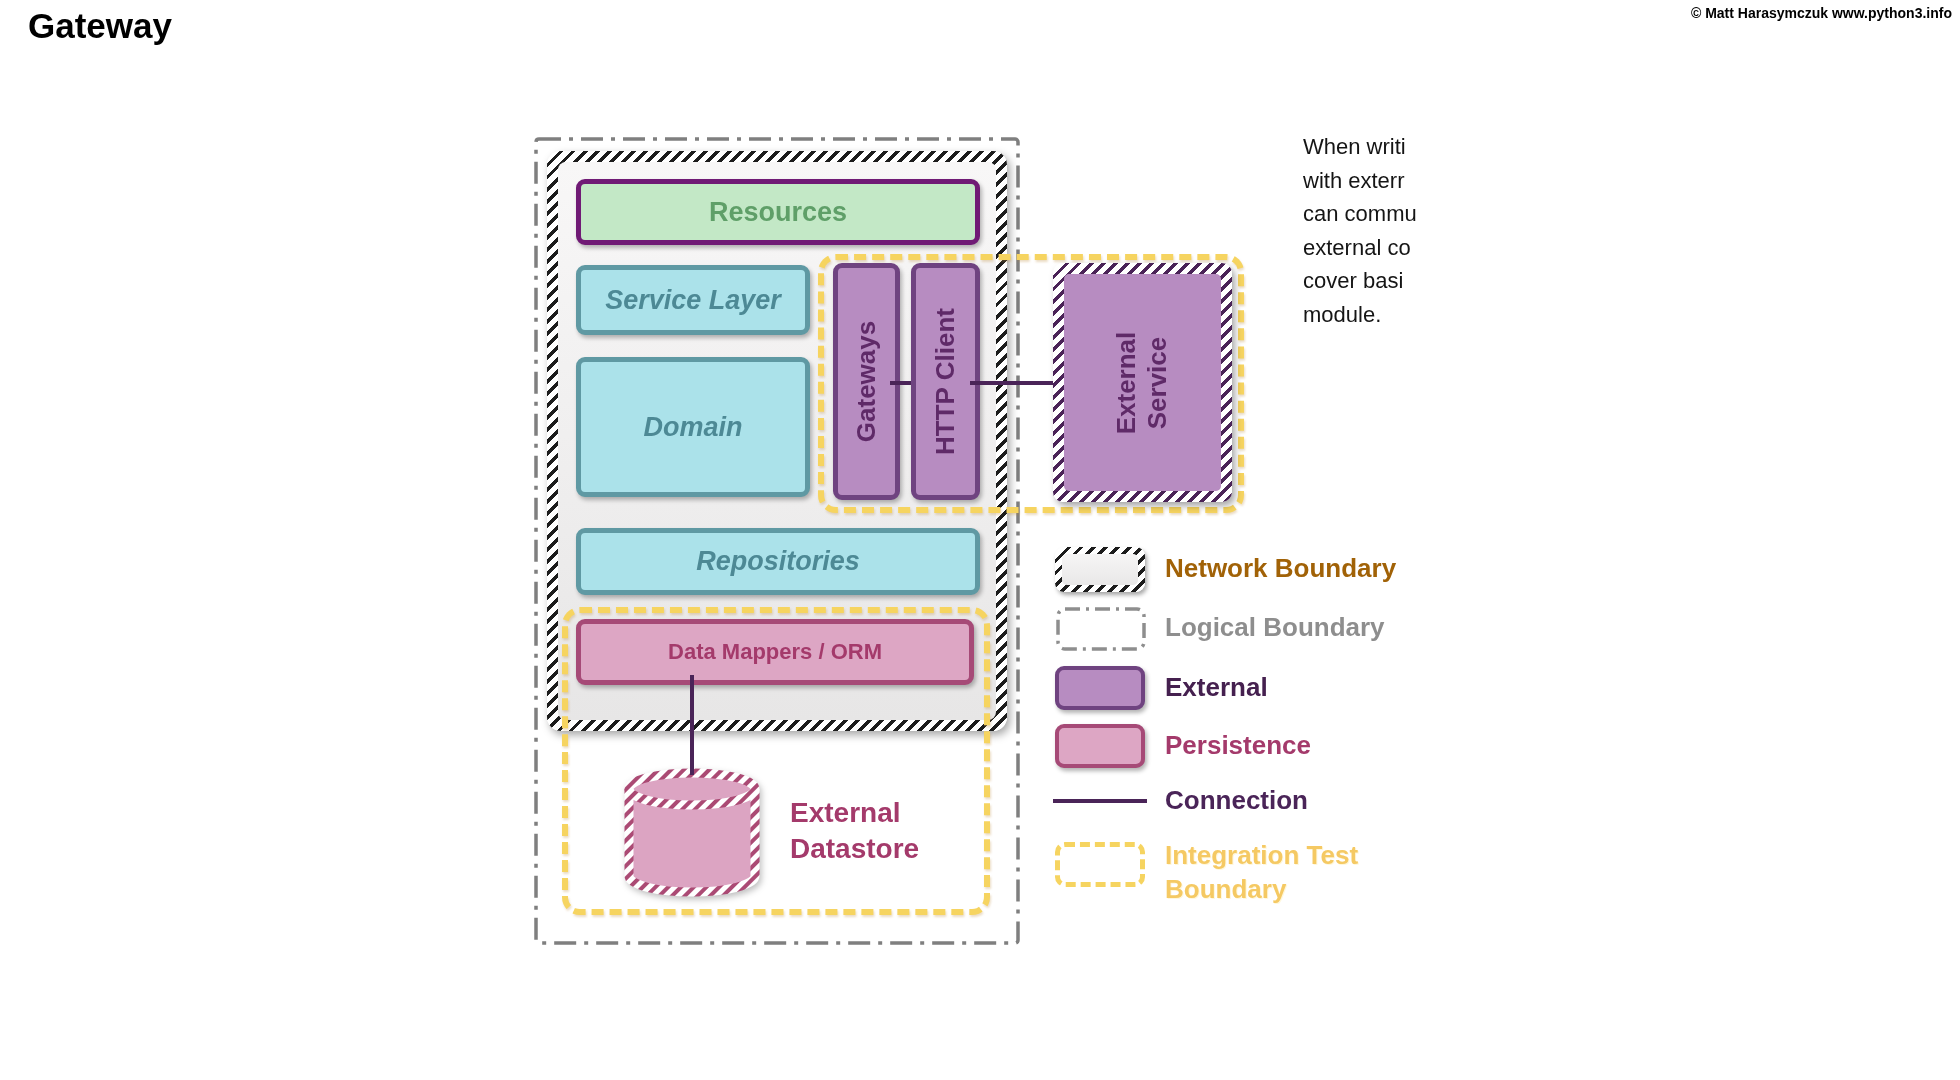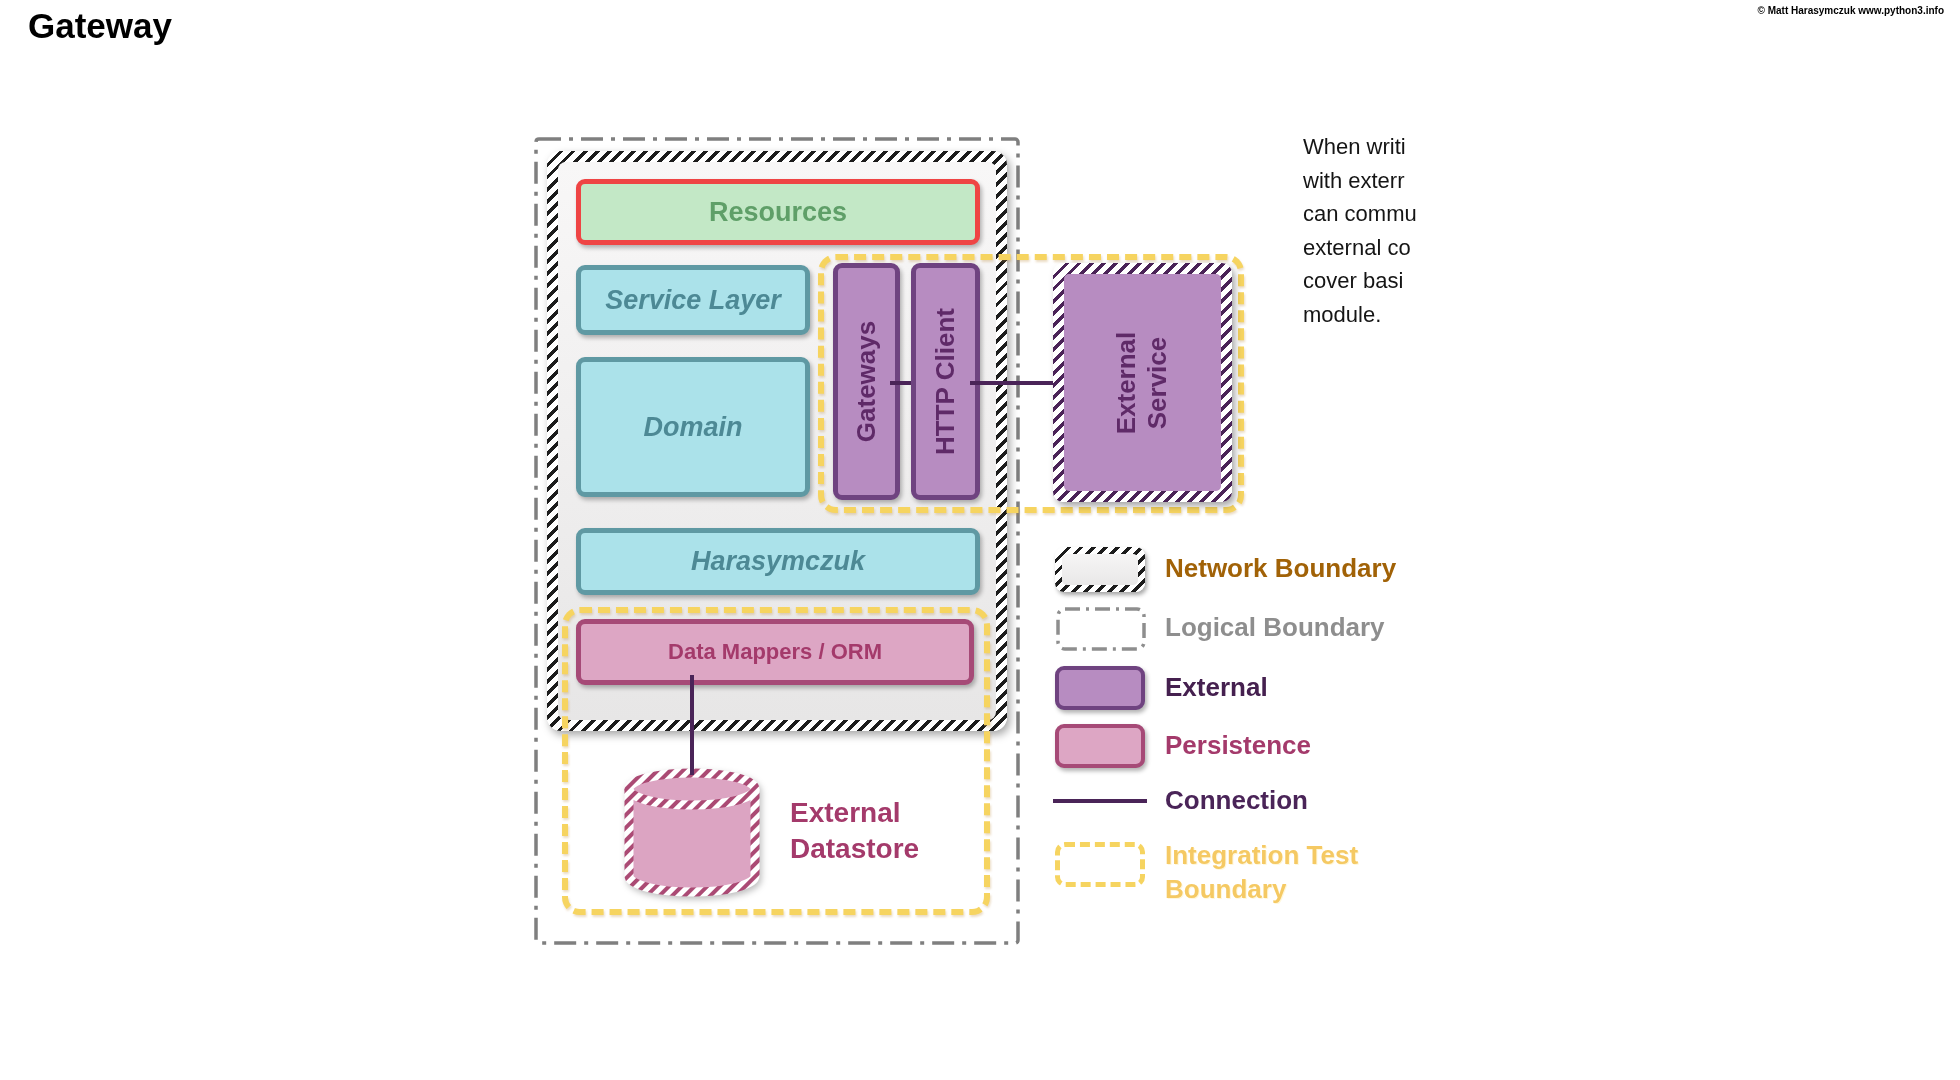--- a/index.html
+++ b/index.html
@@ -2,21 +2,21 @@
 <html><head>
 <meta charset="utf-8">
 <style>
   html,body{margin:0;padding:0;background:#ffffff;}
   body{width:1960px;height:1080px;position:relative;overflow:hidden;
        font-family:"Liberation Sans","DejaVu Sans",sans-serif;}
   .abs{position:absolute;}
 
   
   #page-title{left:28px;top:6px;font-size:35px;font-weight:700;color:#000;letter-spacing:0;}
-  #copyright{right:16px;top:5px;font-size:10px;font-weight:700;color:#000;}
+  #copyright{right:8px;top:5px;font-size:14px;font-weight:700;color:#000;}
 
   
   #note{left:1303px;top:130px;width:141px;height:205px;overflow:hidden;
         font-size:22px;line-height:33.5px;color:#151515;}
   #note div{white-space:nowrap;}
 
   
   .hatch-bw{background:repeating-linear-gradient(135deg,#1c1c1c 0 3.5px,#ffffff 3.5px 8.5px);}
   .hatch-purple{background:repeating-linear-gradient(135deg,#4a2357 0 3.5px,#ffffff 3.5px 8.5px);}
 
@@ -26,21 +26,21 @@
              background:linear-gradient(180deg,#f8f7f7 0%,#efeeee 55%,#e7e6e6 100%);}
 
   .yellow-dash{border:6px dashed #f6d460;border-radius:18px;z-index:3;
                filter:drop-shadow(1px 2px 1px rgba(190,140,60,.30));}
   #int-boundary-1{left:818px;top:254px;width:414px;height:247px;}
   #int-boundary-2{left:562px;top:607px;width:416px;height:296px;}
 
   
   .box{display:flex;align-items:center;justify-content:center;border-radius:9px;
        font-weight:700;z-index:4;box-shadow:2px 3px 4px rgba(0,0,0,.28);}
-  .green{background:#c3e8c6;border:5px solid #ef4444;color:#5f9f68;}
+  .green{background:#c3e8c6;border:5px solid #701a75;color:#5f9f68;}
   .teal{background:#abe2ea;border:5px solid #5f99a3;color:#4d8995;font-style:italic;}
   .purple{background:#b78cc1;border:5px solid #6f4380;color:#5f2a68;}
   .pink{background:#dda6c4;border:5px solid #a64a77;color:#a43a6b;}
 
   #box-resources   {left:576px;top:179px;width:394px;height:56px;font-size:27px;}
   #box-service     {left:576px;top:265px;width:224px;height:60px;font-size:27px;}
   #box-domain      {left:576px;top:357px;width:224px;height:130px;font-size:27px;}
   #box-repositories{left:576px;top:528px;width:394px;height:57px;font-size:27px;}
   #box-mappers     {left:576px;top:619px;width:388px;height:56px;font-size:22px;}
 
@@ -111,21 +111,21 @@
 <div class="abs hatch-bw" id="net-boundary">
   <div id="net-inner"></div>
 </div>
 
 <div class="abs yellow-dash" id="int-boundary-1"></div>
 <div class="abs yellow-dash" id="int-boundary-2"></div>
 
 <div class="abs box green" id="box-resources">Resources</div>
 <div class="abs box teal" id="box-service">Service Layer</div>
 <div class="abs box teal" id="box-domain">Domain</div>
-<div class="abs box teal" id="box-repositories">Harasymczuk</div>
+<div class="abs box teal" id="box-repositories">Repositories</div>
 <div class="abs box pink" id="box-mappers">Data Mappers / ORM</div>
 
 <div class="abs box purple" id="box-gateways">
   <span class="vlabel">Gateways</span>
 </div>
 <div class="abs box purple" id="box-http">
   <span class="vlabel">HTTP Client</span>
 </div>
 
 <div class="abs hatch-purple" id="ext-service">

